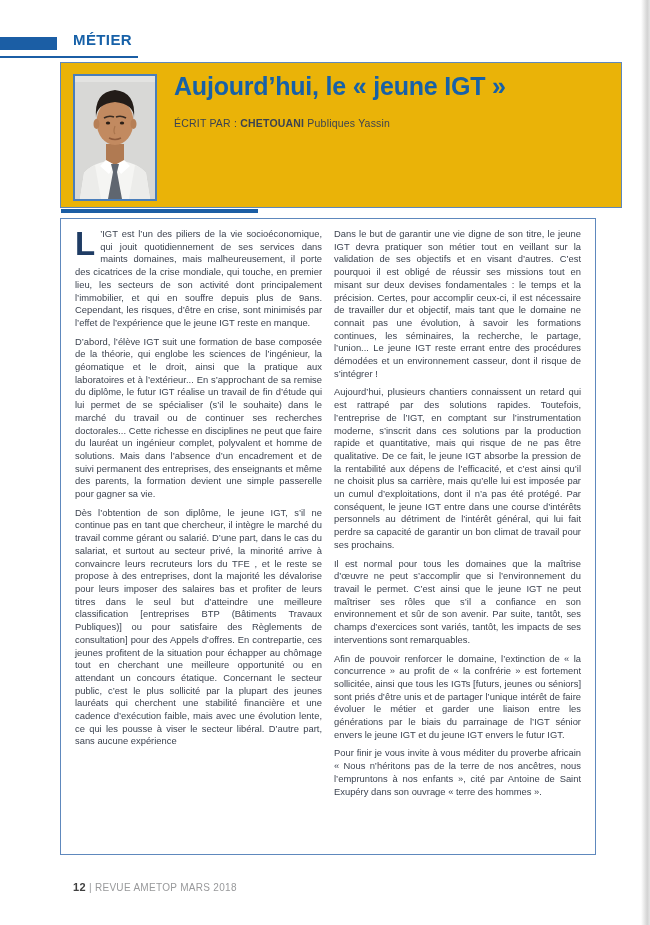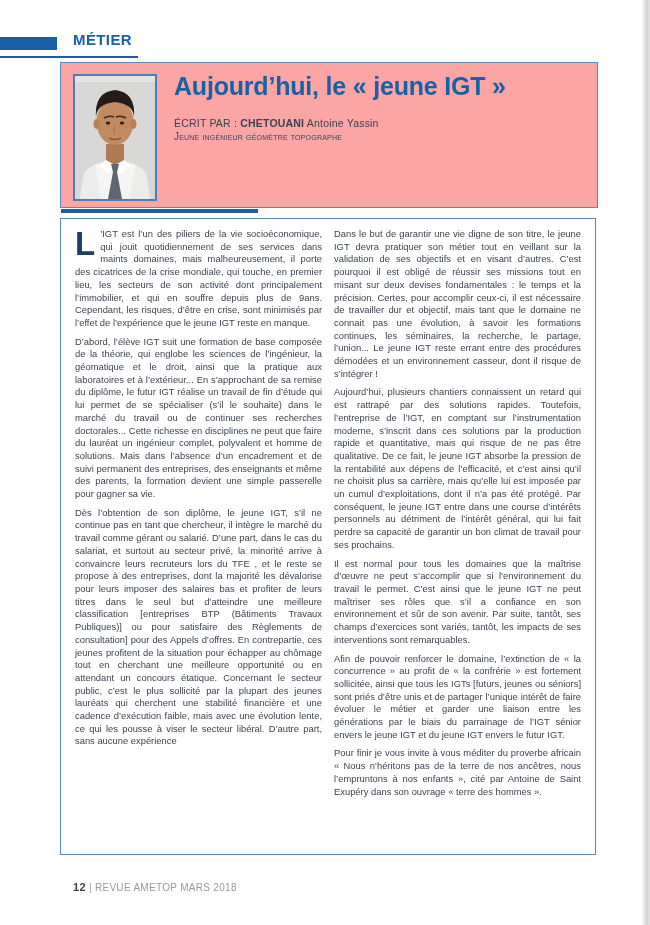--- a/index.html
+++ b/index.html
@@ -25,21 +25,22 @@
   .kicker-underline {
     position: absolute; left: 0; top: 56px;
     width: 138px; height: 2px;
     background: #1B5EA5;
   }
   
   .header-box {
     position: absolute; left: 60px; top: 62px;
     width: 536px; height: 144px;
     border: 1px solid #5E88BD;
-    background: #fca5a5;
+    background: #eab308;
+    padding-left: 24px;
   }
   .photo-frame {
     position: absolute; left: 12px; top: 11px;
     width: 80px; height: 123px;
     border: 2px solid #4A7EBB;
     background: #D8D8D6;
   }
   .photo-frame svg { display: block; }
   .header-text { position: absolute; left: 113px; top: 8px; right: 10px; }
   .article-title {
@@ -137,22 +138,21 @@
         <path d="M34 62 q6 3 12 0" stroke="#8F5B3C" stroke-width="1.4" fill="none"></path>
 
         <path d="M31 84 L40 89 L34 98 L25 90 Z" fill="#FFFFFF"></path>
         <path d="M49 84 L40 89 L46 98 L55 90 Z" fill="#FFFFFF"></path>
 
         <path d="M36 88 L44 88 L42 96 L47 123 L33 123 L38 96 Z" fill="#5F6670"></path>
       </svg>
     </div>
     <div class="header-text">
       <h1 class="article-title">Aujourd’hui, le « jeune IGT »</h1>
-      <div class="byline"><span>ÉCRIT PAR : </span><span class="surname">CHETOUANI</span><span> Antoine Yassin</span></div>
-      <div class="author-role">Jeune ingénieur géomètre topographe</div>
+      <div class="byline"><span>ÉCRIT PAR : </span><span class="surname">CHETOUANI</span><span> Publiques Yassin</span></div>
     </div>
   </div>
 
   <div class="divider-bar"></div>
 
   <div class="body-box">
     <div class="col">
       <p class="para"><span class="dropcap">L</span><span>’IGT est l’un des piliers de la vie socioéconomique, qui jouit quotidiennement de ses services dans maints domaines, mais malheureusement, il porte des cicatrices de la crise mondiale, qui touche, en premier lieu, les secteurs de son activité dont principalement l’immobilier, et qui en souffre depuis plus de 9ans. Cependant, les risques, d’être en crise, sont minimisés par l’effet de l’expérience que le jeune IGT reste en manque.</span></p>
       <p class="para">D’abord, l’élève IGT suit une formation de base composée de la théorie, qui englobe les sciences de l’ingénieur, la géomatique et le droit, ainsi que la pratique aux laboratoires et à l’extérieur... En s’approchant de sa remise du diplôme, le futur IGT réalise un travail de fin d’étude qui lui permet de se spécialiser (s’il le souhaite) dans le marché du travail ou de continuer ses recherches doctorales... Cette richesse en disciplines ne peut que faire du lauréat un ingénieur complet, polyvalent et homme de solutions. Mais dans l’absence d’un encadrement et de suivi permanent des entreprises, des enseignants et même des parents, la formation devient une simple passerelle pour gagner sa vie.</p>
       <p class="para">Dès l’obtention de son diplôme, le jeune IGT, s’il ne continue pas en tant que chercheur, il intègre le marché du travail comme gérant ou salarié. D’une part, dans le cas du salariat, et surtout au secteur privé, la minorité arrive à convaincre leurs recruteurs lors du TFE , et le reste se propose à des entreprises, dont la majorité les dévalorise pour leurs imposer des salaires bas et profiter de leurs titres dans le seul but d’atteindre une meilleure classification [entreprises BTP (Bâtiments Travaux Publiques)] ou pour satisfaire des Règlements de consultation] pour des Appels d’offres. En contrepartie, ces jeunes profitent de la situation pour échapper au chômage tout en cherchant une meilleure opportunité ou en attendant un concours étatique. Concernant le secteur public, c’est le plus sollicité par la plupart des jeunes lauréats qui cherchent une stabilité financière et une cadence d’exécution faible, mais avec une évolution lente, ce qui les pousse à viser le secteur libéral. D’autre part, sans aucune expérience</p>

